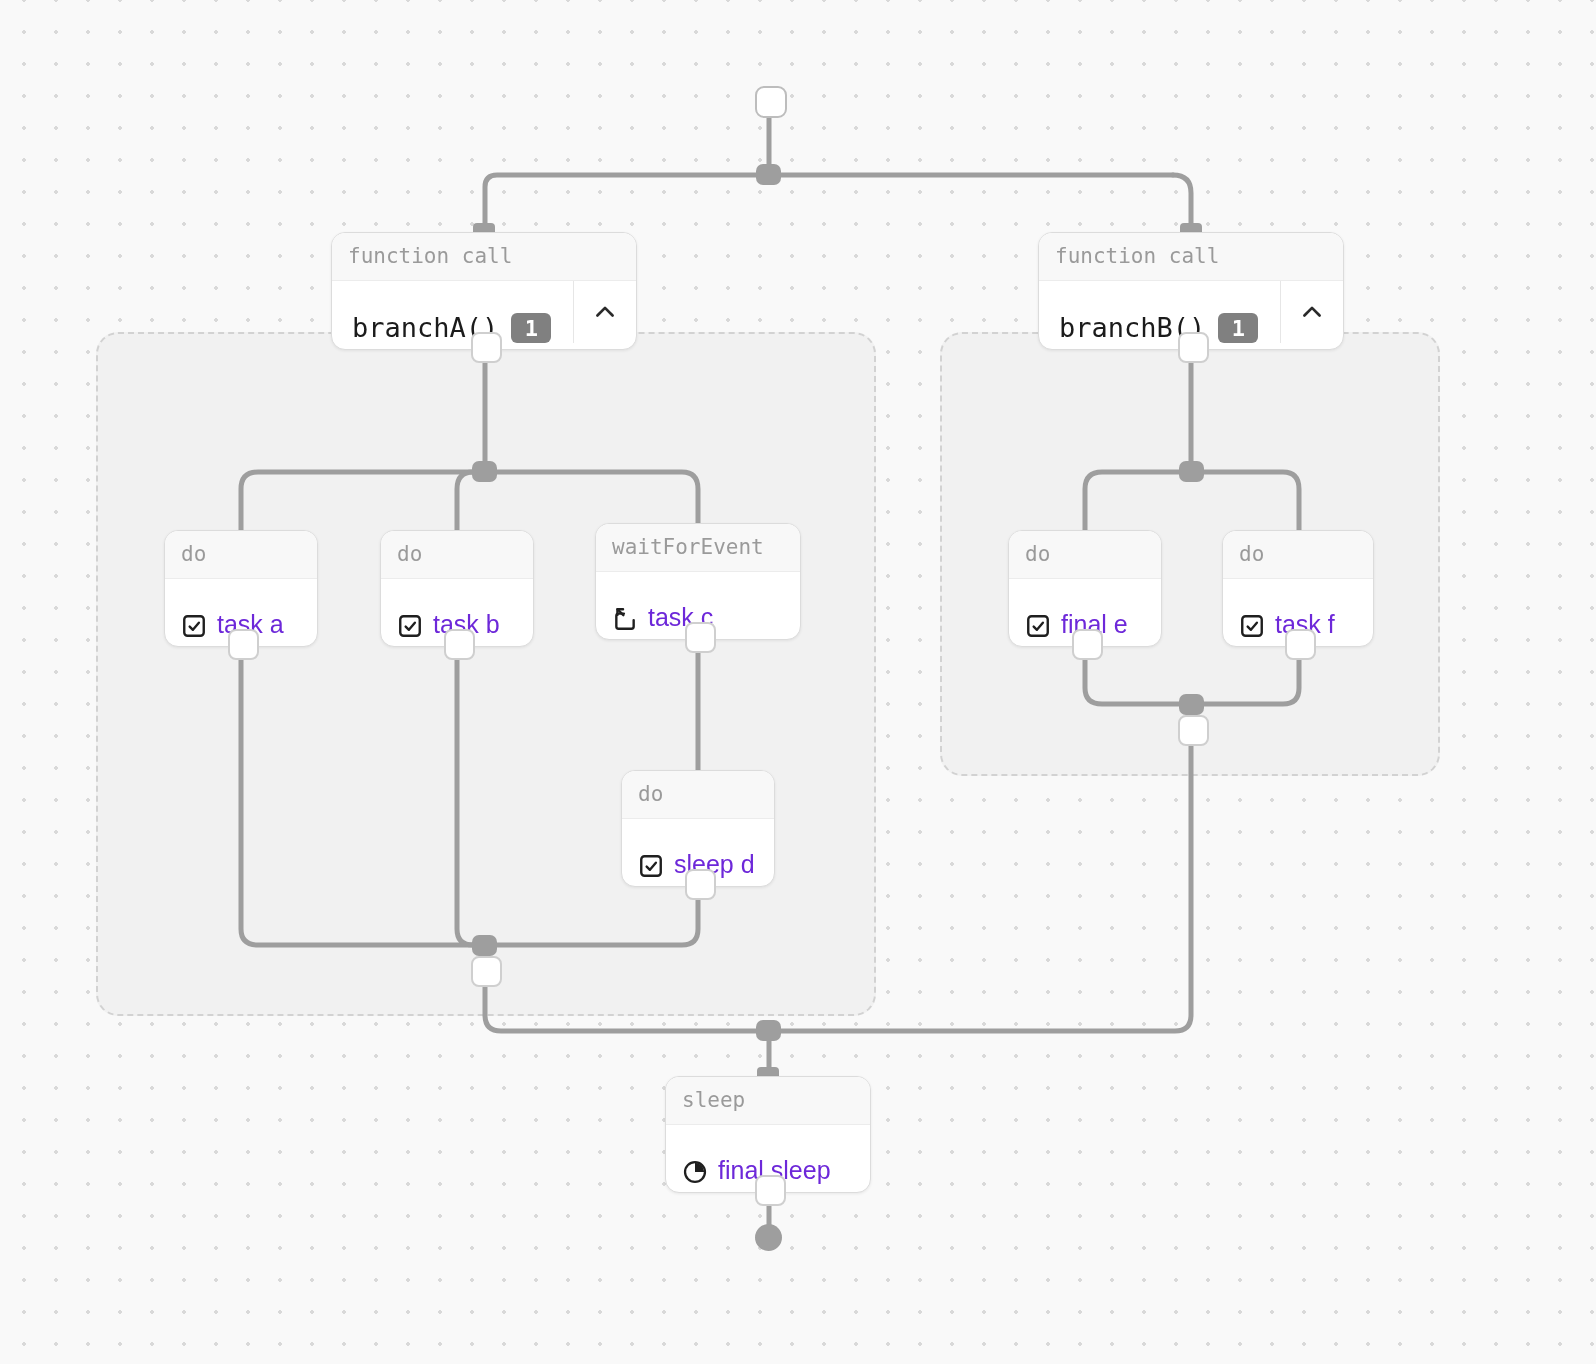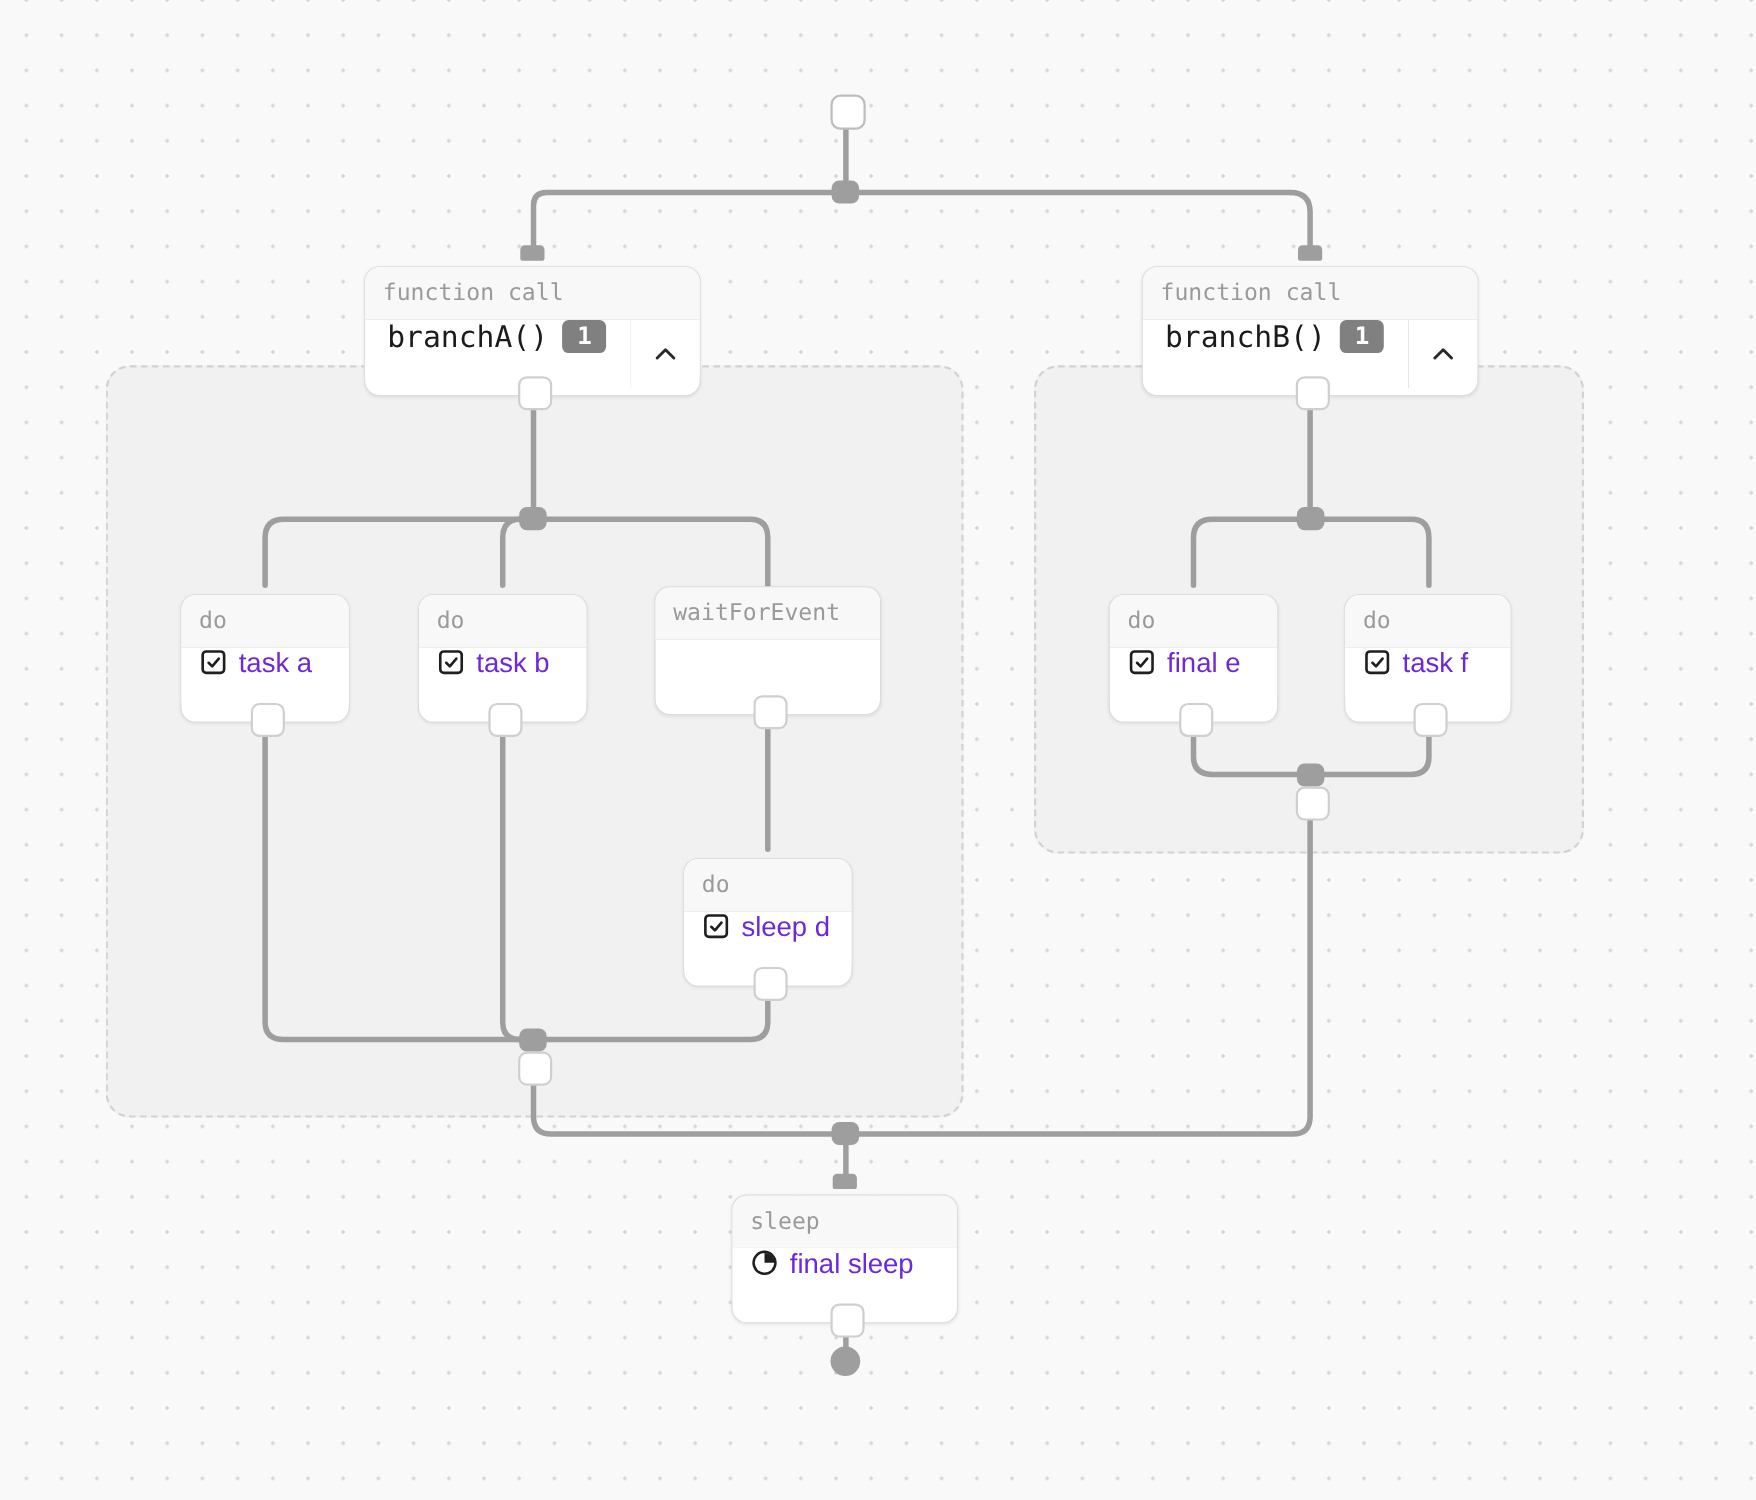--- a/index.html
+++ b/index.html
@@ -47,38 +47,37 @@
 
   
   .node {
     position: absolute;
     background: #ffffff;
     border: 1.5px solid #dcdcdc;
     border-radius: 14px;
     box-shadow: 0 1px 3px rgba(0,0,0,0.07);
     box-sizing: border-box;
     overflow: visible;
-    margin-top: 10px;
   }
   .node-header {
     height: 47px;
     line-height: 47px;
     padding: 0 16px;
     font-family: "DejaVu Sans Mono", "Liberation Mono", monospace;
     font-size: 21px;
     color: #9a9a9a;
     background: #f8f8f8;
     border-bottom: 1.5px solid #ececec;
     border-radius: 13px 13px 0 0;
     white-space: nowrap;
     overflow: hidden;
   }
   .node-body {
     display: flex;
-    align-items: flex-start;
+    align-items: flex-end;
     height: 60px;
     padding: 0 16px;
     border-radius: 0 0 13px 13px;
     background: #fff;
   }
   .node-body .icon {
     flex: 0 0 auto;
     display: flex;
     align-items: center;
     justify-content: center;
@@ -271,20 +270,30 @@
               <rect x="3" y="3" width="18" height="18" rx="3"></rect>
               <polyline points="8,12.5 11,15.5 16.5,9"></polyline>
             </svg>
           </span>
           <span class="node-label">task b</span>
         </div>
         <div class="port-out"></div>
       </div>
       <div class="node" style="left: 595px; top: 523px; width: 206px; height: 117px;">
         <div class="node-header">waitForEvent</div>
+        <div class="node-body">
+          <span class="icon">
+            <svg width="26" height="26" viewBox="0 0 24 24" fill="none" stroke="#1f1f1f" stroke-width="2.2" stroke-linecap="round" stroke-linejoin="round">
+              <path d="M20 13v6a2 2 0 0 1-2 2H6a2 2 0 0 1-2-2V9a2 2 0 0 1 2-2h5"></path>
+              <polyline points="5,3 10.5,8.5"></polyline>
+              <polyline points="5,8.2 5,3 10.2,3"></polyline>
+            </svg>
+          </span>
+          <span class="node-label">task c</span>
+        </div>
         <div class="port-out"></div>
       </div>
       <div class="node" style="left: 621px; top: 770px; width: 154px; height: 117px;">
         <div class="node-header">do</div>
         <div class="node-body">
           <span class="icon">
             <svg width="26" height="26" viewBox="0 0 24 24" fill="none" stroke="#1f1f1f" stroke-width="2.2" stroke-linecap="round" stroke-linejoin="round">
               <rect x="3" y="3" width="18" height="18" rx="3"></rect>
               <polyline points="8,12.5 11,15.5 16.5,9"></polyline>
             </svg>

